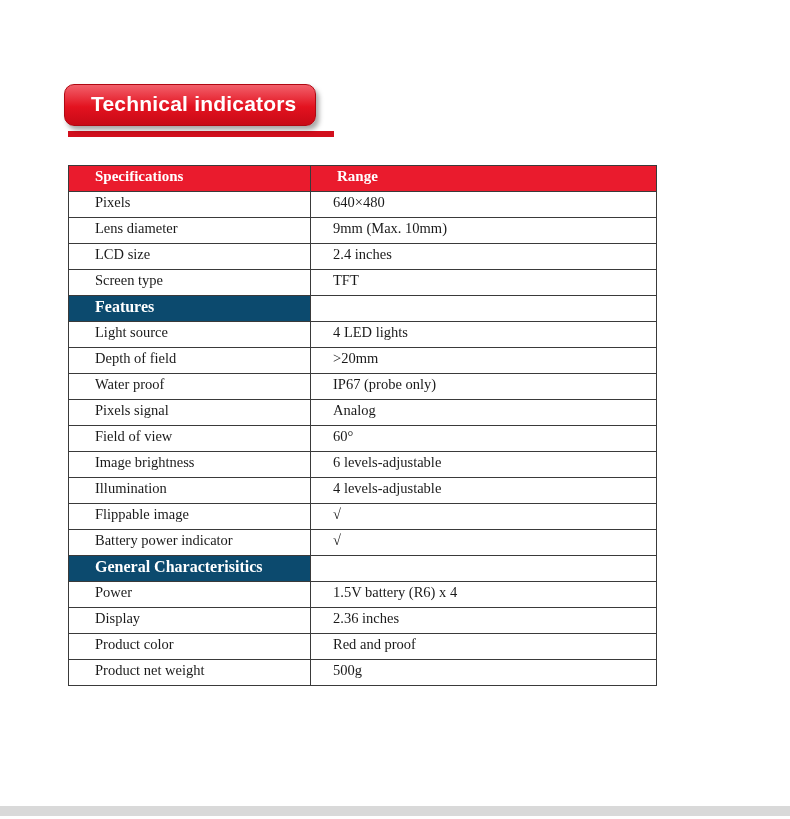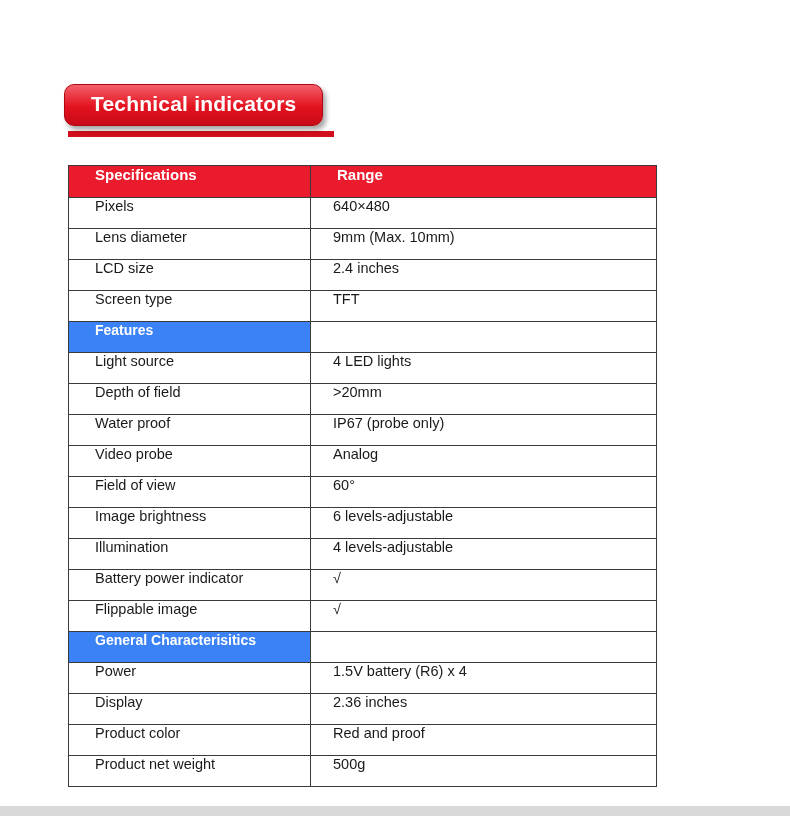--- a/index.html
+++ b/index.html
@@ -14,21 +14,21 @@
   }
 
   
   .title-wrap {
     position: absolute;
     left: 64px;
     top: 84px;
   }
   .title-badge {
     display: inline-block;
-    padding: 7px 25px 9px 26px;
+    padding: 7px 18px 9px 26px;
     background: linear-gradient(180deg, #f2606b 0%, #e3121f 55%, #c80a16 100%);
     border: 1px solid #b00812;
     border-radius: 10px;
     box-shadow: 3px 4px 5px rgba(0,0,0,0.35);
     color: #ffffff;
     font-size: 21px;
     font-weight: bold;
     letter-spacing: 0.2px;
     white-space: nowrap;
   }
@@ -49,40 +49,41 @@
     border-collapse: collapse;
     table-layout: fixed;
     font-size: 14.5px;
     color: #1a1a1a;
   }
   table.spec col.c1 { width: 242px; }
   table.spec col.c2 { width: 346px; }
   table.spec th, table.spec td {
     border: 1px solid #3a3a3a;
     height: 26px;
-    padding: 0 6px 14px 26px;
+    padding: 0 6px 4px 26px;
     text-align: left;
     vertical-align: middle;
     font-weight: normal;
     overflow: hidden;
     white-space: nowrap;
+    font-family: Liberation Serif, serif;
   }
   table.spec td.val { padding-left: 22px; }
   table.spec thead th {
     background: #ea1b2d;
     color: #ffffff;
     font-weight: bold;
     font-size: 15px;
     border-color: #3a3a3a;
   }
   table.spec td.section-cell {
-    background: #3b82f6;
+    background: #0c4a6e;
     color: #ffffff;
     font-weight: bold;
-    font-size: 14px;
+    font-size: 16px;
   }
 
   
   .bottom-strip {
     position: absolute;
     left: 0;
     right: 0;
     bottom: 3px;
     height: 10px;
     background: #d9d9d9;
@@ -134,41 +135,41 @@
     </tr>
     <tr>
       <td>Depth of field</td>
       <td class="val">&gt;20mm</td>
     </tr>
     <tr>
       <td>Water proof</td>
       <td class="val">IP67 (probe only)</td>
     </tr>
     <tr>
-      <td>Video probe</td>
+      <td>Pixels signal</td>
       <td class="val">Analog</td>
     </tr>
     <tr>
       <td>Field of view</td>
       <td class="val">60°</td>
     </tr>
     <tr>
       <td>Image brightness</td>
       <td class="val">6 levels-adjustable</td>
     </tr>
     <tr>
       <td>Illumination</td>
       <td class="val">4 levels-adjustable</td>
     </tr>
     <tr>
-      <td>Battery power indicator</td>
+      <td>Flippable image</td>
       <td class="val">√</td>
     </tr>
     <tr>
-      <td>Flippable image</td>
+      <td>Battery power indicator</td>
       <td class="val">√</td>
     </tr>
     <tr>
       <td class="section-cell">General Characterisitics</td>
       <td class="val"></td>
     </tr>
     <tr>
       <td>Power</td>
       <td class="val">1.5V battery (R6) x 4</td>
     </tr>

